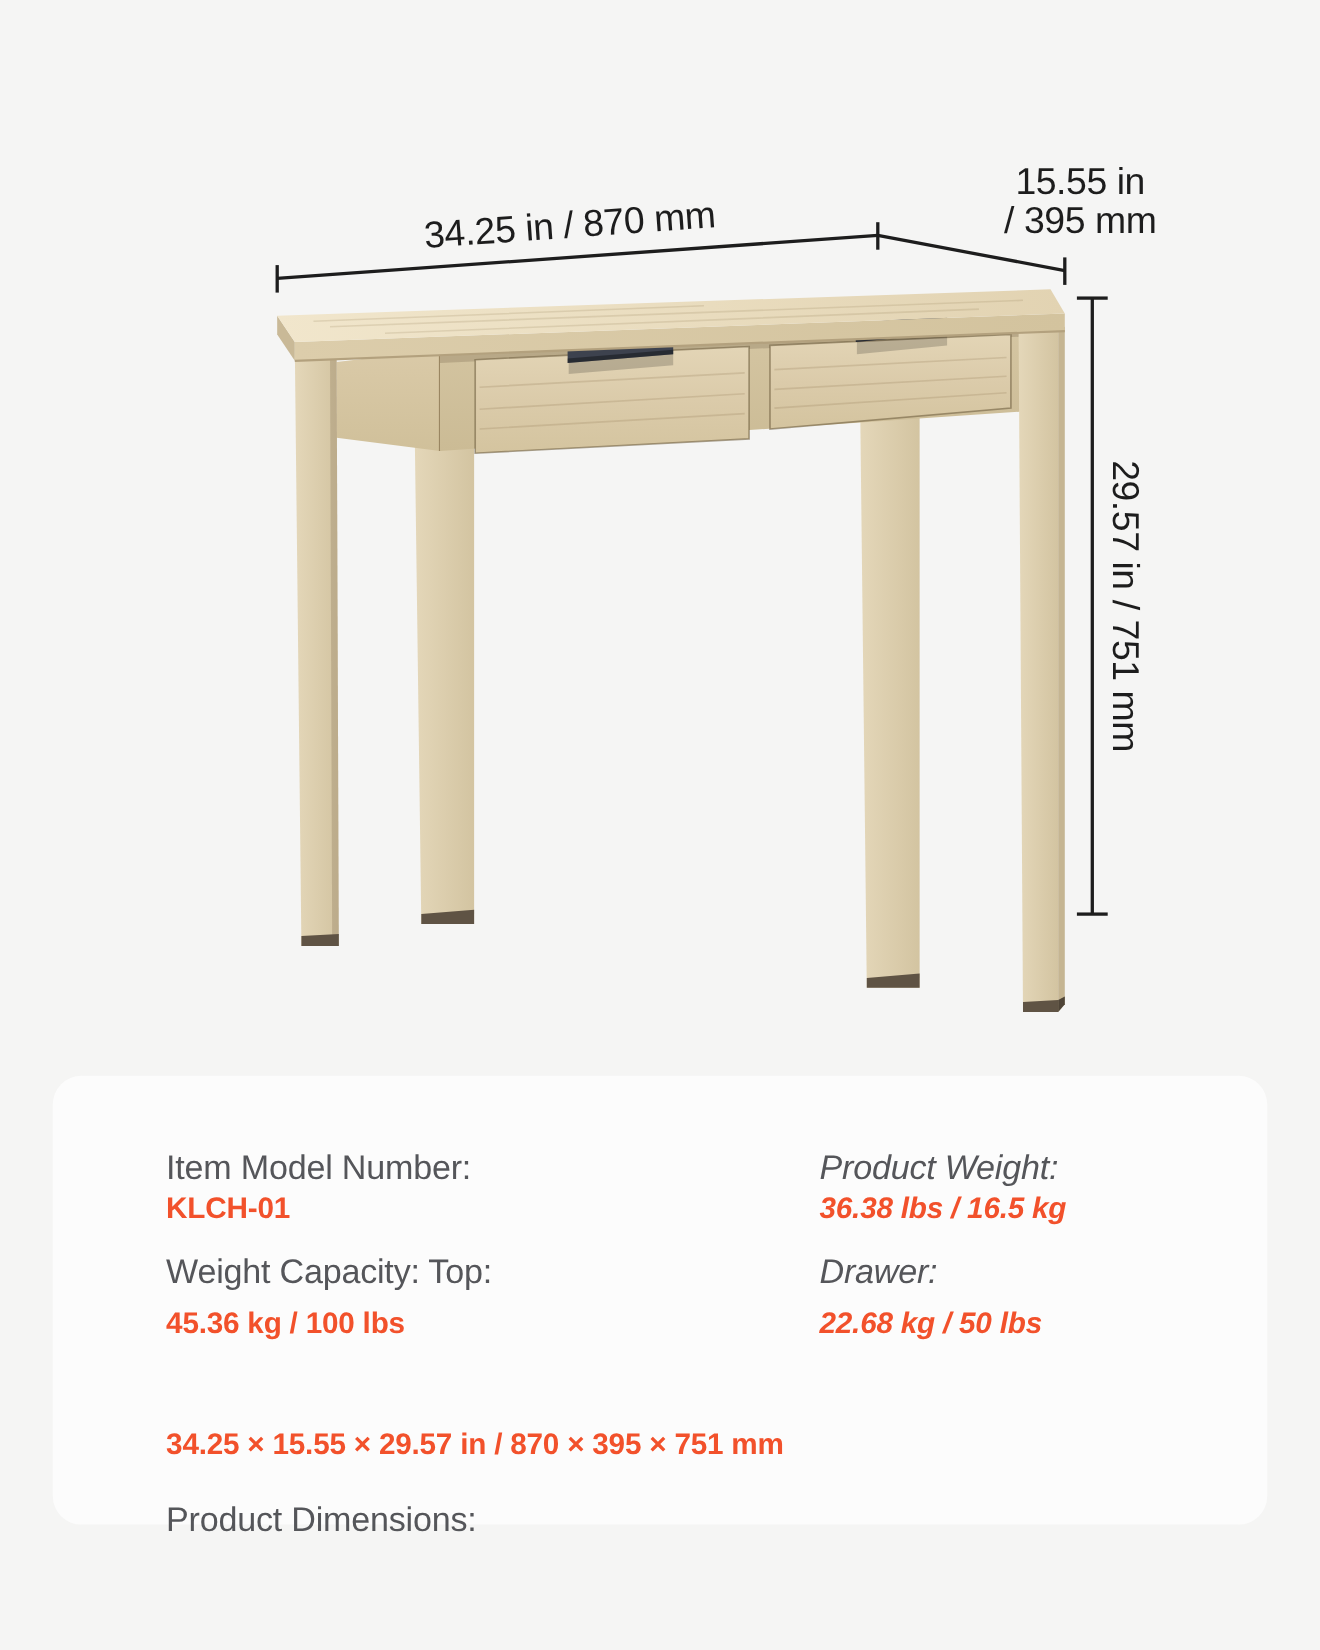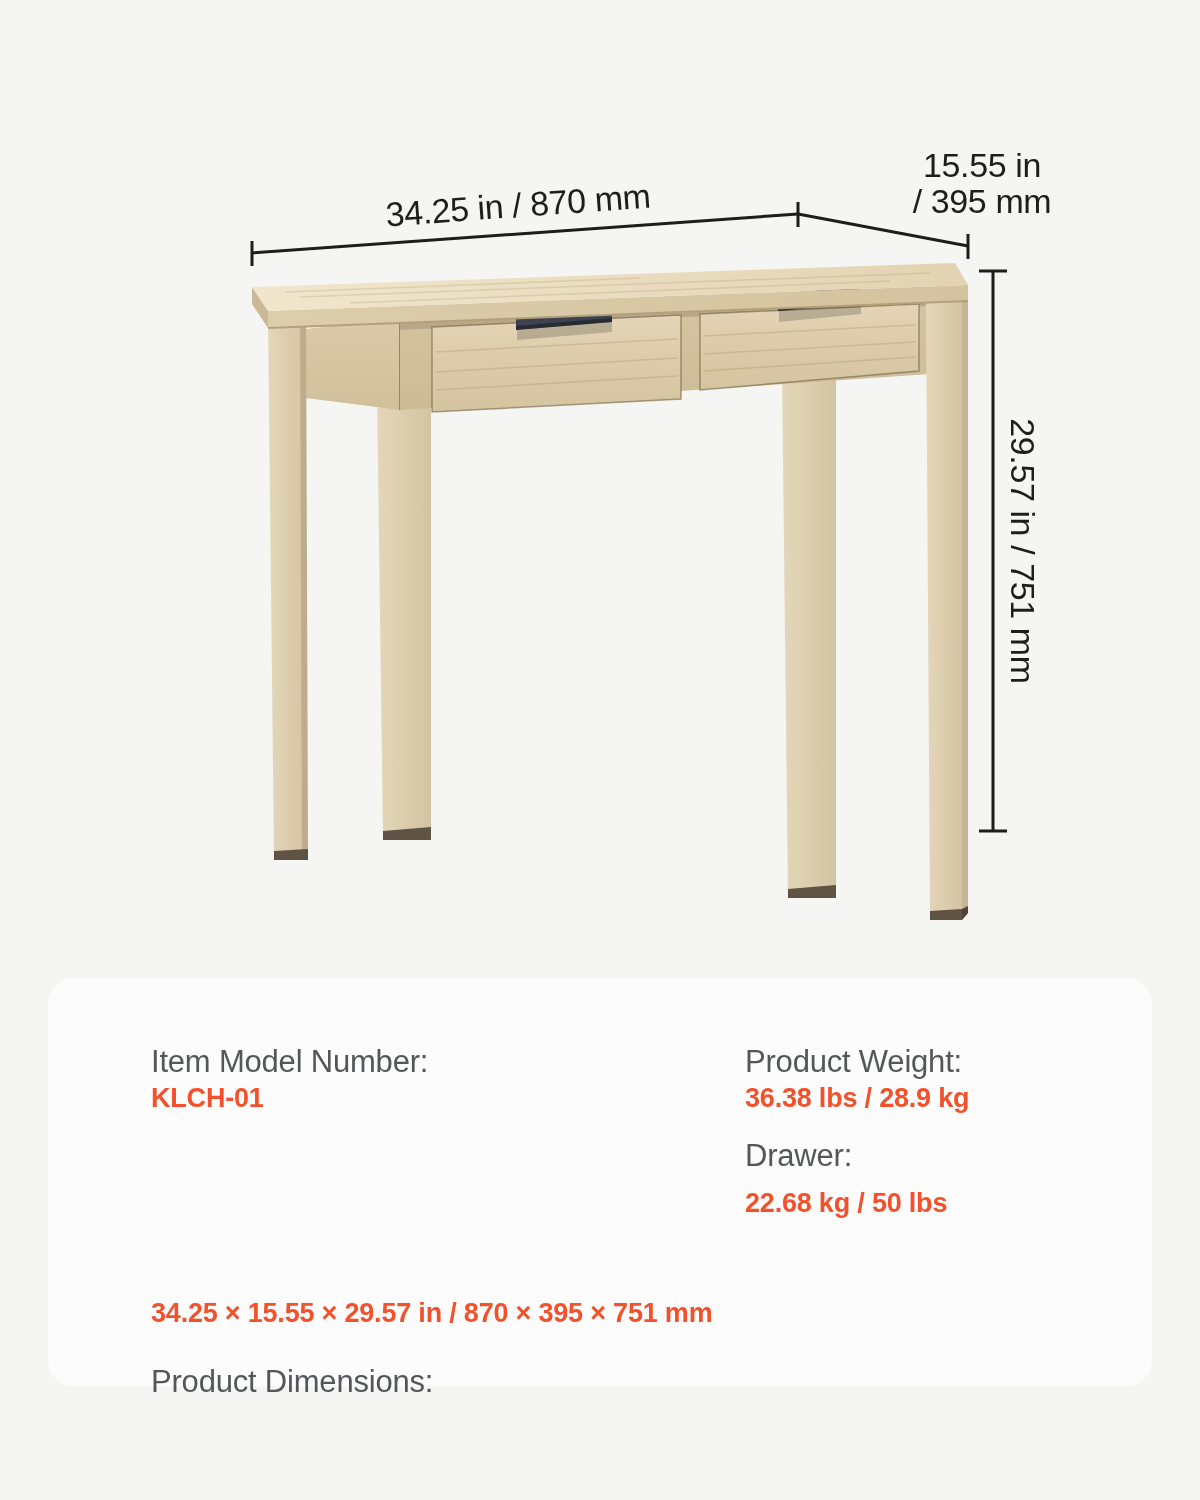--- a/index.html
+++ b/index.html
@@ -68,21 +68,21 @@
   }
   .spec-value {
     position: absolute;
     font-size: 27px;
     font-weight: bold;
     letter-spacing: -0.2px;
     color: var(--accent, #f2512b);
     white-space: nowrap;
   }
   .c1 { left: 151px; }
-  .c2 { left: 745px; }
+  .c2 { left: 745px; font-style: italic; }
   .r1l { top: 1044px; }
   .r1v { top: 1083px; }
   .r2l { top: 1138px; }
   .r2v { top: 1188px; }
   .r3l { top: 1316px; margin-top: 48px; }
   .r3v { top: 1298px; }
 </style>
 </head>
 <body>
 
@@ -194,22 +194,24 @@
   <div class="dim-label depth">15.55 in
 / 395 mm</div>
   <div class="dim-label height">29.57 in / 751 mm</div>
 
   <div class="spec-panel"></div>
 
   <div class="spec-label c1 r1l">Item Model Number:</div>
   <div class="spec-value c1 r1v">KLCH-01</div>
 
   <div class="spec-label c2 r1l">Product Weight:</div>
-  <div class="spec-value c2 r1v">36.38 lbs / 28.9 kg</div>
-
+  <div class="spec-value c2 r1v">36.38 lbs / 16.5 kg</div>
+
+  <div class="spec-label c1 r2l">Weight Capacity: Top:</div>
+  <div class="spec-value c1 r2v">45.36 kg / 100 lbs</div>
 
   <div class="spec-label c2 r2l">Drawer:</div>
   <div class="spec-value c2 r2v">22.68 kg / 50 lbs</div>
 
   <div class="spec-label c1 r3l">Product Dimensions:</div>
   <div class="spec-value c1 r3v">34.25 × 15.55 × 29.57 in / 870 × 395 × 751 mm</div>
 
 </div>
 
 </body></html>

